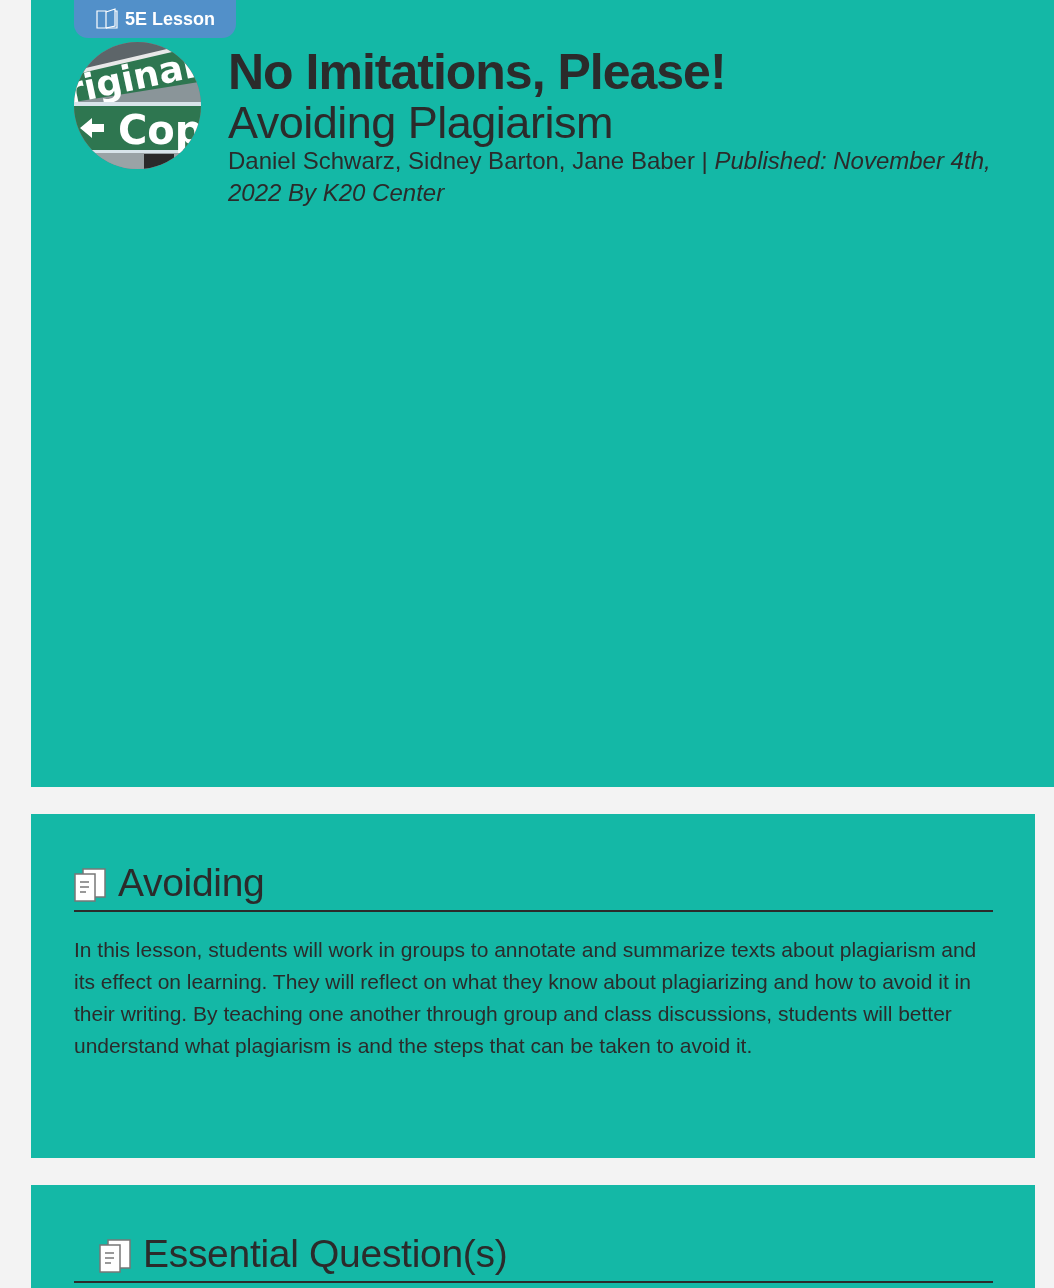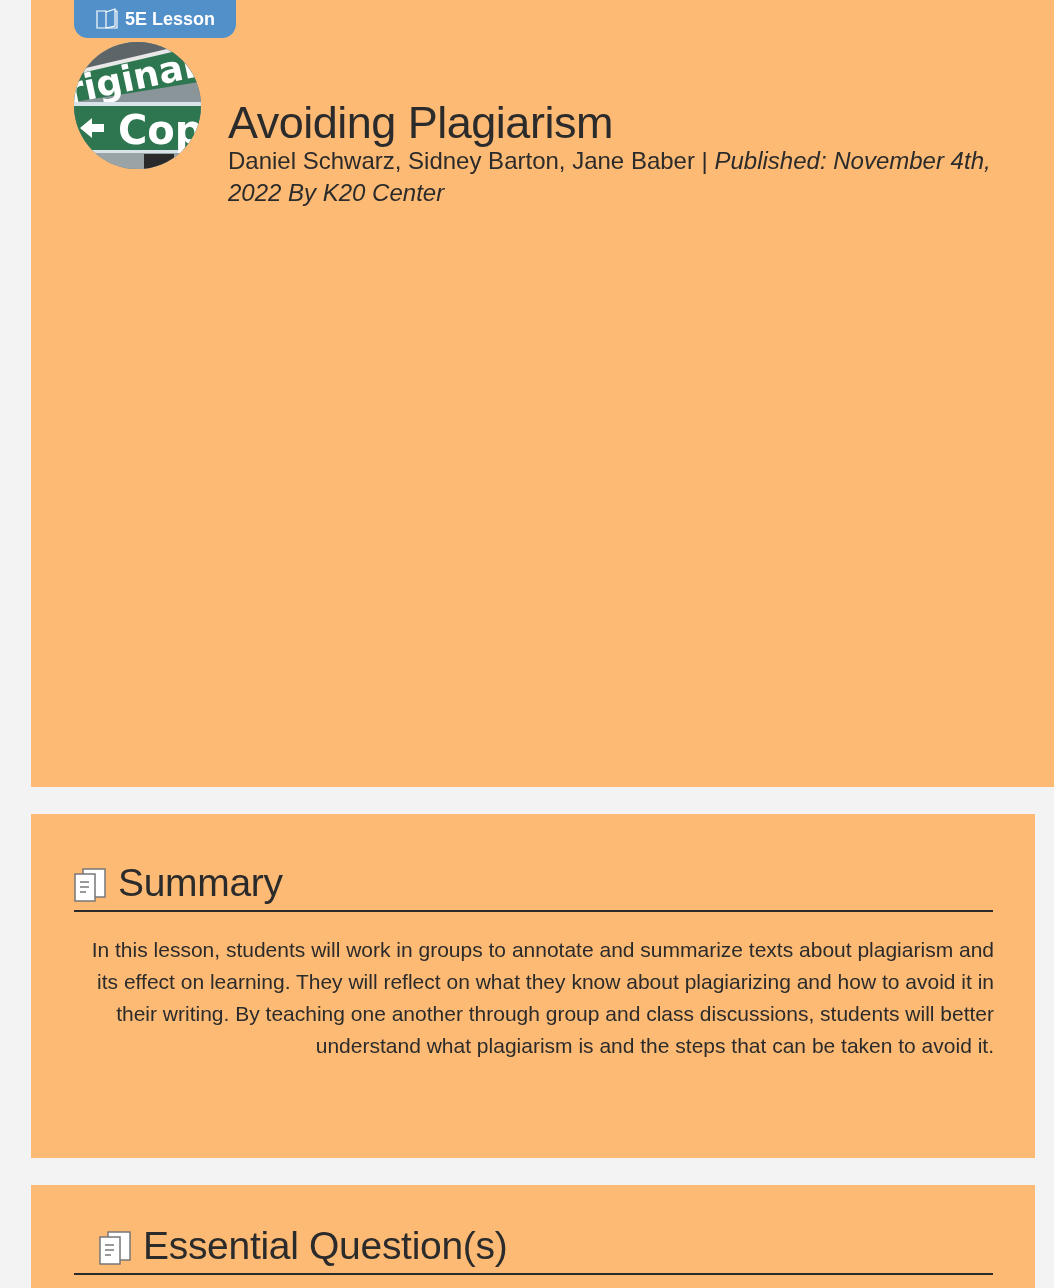--- a/index.html
+++ b/index.html
@@ -5,21 +5,21 @@
     * { box-sizing: border-box; margin: 0; padding: 0; }
     html, body { width: 1054px; height: 1288px; overflow: hidden; }
     body {
       background: #f3f3f3;
       font-family: "Liberation Sans", "DejaVu Sans", sans-serif;
       color: #2b2b2b;
       position: relative;
     }
     .card {
       position: absolute;
-      background: #fdba74;
+      background: #14b8a6;
       text-decoration: underline;
     }
     .header-card { left: 31px; top: 0; width: 1023px; height: 787px; }
     .summary-card { left: 31px; top: 814px; width: 1004px; height: 344px; }
     .eq-card { left: 31px; top: 1185px; width: 1004px; height: 120px; }
 
     .badge {
       position: absolute;
       left: 43px; top: 0;
       width: 162px; height: 38px;
@@ -76,37 +76,36 @@
     .section-head {
       position: absolute;
       left: 43px;
       width: 919px;
       height: 50px;
       border-bottom: 2px solid #2b2b2b;
       display: flex; align-items: flex-end;
       padding-bottom: 4px;
     }
     .summary-card .section-head { top: 48px; }
-    .eq-card .section-head { top: 40px; padding-left: 25px; }
+    .eq-card .section-head { top: 48px; padding-left: 25px; }
     .section-head svg { width: 32px; height: 34px; margin-right: 12px; margin-bottom: 4px; }
     .section-title {
       font-size: 39px;
       font-weight: 300;
       line-height: 46px;
       color: #2b2b2b;
       letter-spacing: -0.3px;
     }
     .summary-text {
       position: absolute;
       left: 43px; top: 120px;
       width: 920px;
       font-size: 21px;
       line-height: 32px;
       color: #2b2b2b;
-      text-align: right;
     }
   </style>
 </head>
 <body>
 
 <div class="card header-card">
   <div class="badge">
     <svg viewBox="0 0 24 22" fill="none" stroke="#ffffff" stroke-width="1.2">
       <path d="M2 3 L11 3 L11 20 L2 20 Z"></path>
       <path d="M11 4 L20 1 L20 18 L11 20"></path>
@@ -125,34 +124,35 @@
       <rect x="0" y="60" width="127" height="4" fill="#d8e4ea"></rect>
       <rect x="0" y="64" width="127" height="44" fill="#2e7650"></rect>
       <rect x="0" y="108" width="127" height="3" fill="#d8e4ea"></rect>
       <polygon points="6,86 18,76 18,82 30,82 30,90 18,90 18,96" fill="#ffffff"></polygon>
       <text x="44" y="102" font-family="DejaVu Sans, sans-serif" font-weight="bold" font-size="40" fill="#ffffff">Copy</text>
       <rect x="0" y="111" width="127" height="16" fill="#9aa3a6"></rect>
       <rect x="70" y="112" width="30" height="15" fill="#2a2a2a"></rect>
     </svg>
   </div>
 
+  <h1 class="title">No Imitations, Please!</h1>
   <h2 class="subtitle">Avoiding Plagiarism</h2>
   <p class="byline"><span>Daniel Schwarz, Sidney Barton, Jane Baber</span><span> | </span><span class="pub">Published: November 4th, 2022 By K20 Center</span></p>
 </div>
 
 <div class="card summary-card">
   <div class="section-head">
     <svg viewBox="0 0 32 34" fill="none" stroke="#777" stroke-width="1.5">
       <rect x="9" y="1" width="22" height="28" fill="#ffffff"></rect>
       <rect x="1" y="6" width="20" height="27" fill="#ffffff"></rect>
       <line x1="6" y1="14" x2="15" y2="14"></line>
       <line x1="6" y1="19" x2="15" y2="19"></line>
       <line x1="6" y1="24" x2="12" y2="24"></line>
     </svg>
-    <span class="section-title">Summary</span>
+    <span class="section-title">Avoiding</span>
   </div>
   <p class="summary-text">In this lesson, students will work in groups to annotate and summarize texts about plagiarism and its effect on learning. They will reflect on what they know about plagiarizing and how to avoid it in their writing. By teaching one another through group and class discussions, students will better understand what plagiarism is and the steps that can be taken to avoid it.</p>
 </div>
 
 <div class="card eq-card">
   <div class="section-head">
     <svg viewBox="0 0 32 34" fill="none" stroke="#777" stroke-width="1.5">
       <rect x="9" y="1" width="22" height="28" fill="#ffffff"></rect>
       <rect x="1" y="6" width="20" height="27" fill="#ffffff"></rect>
       <line x1="6" y1="14" x2="15" y2="14"></line>

